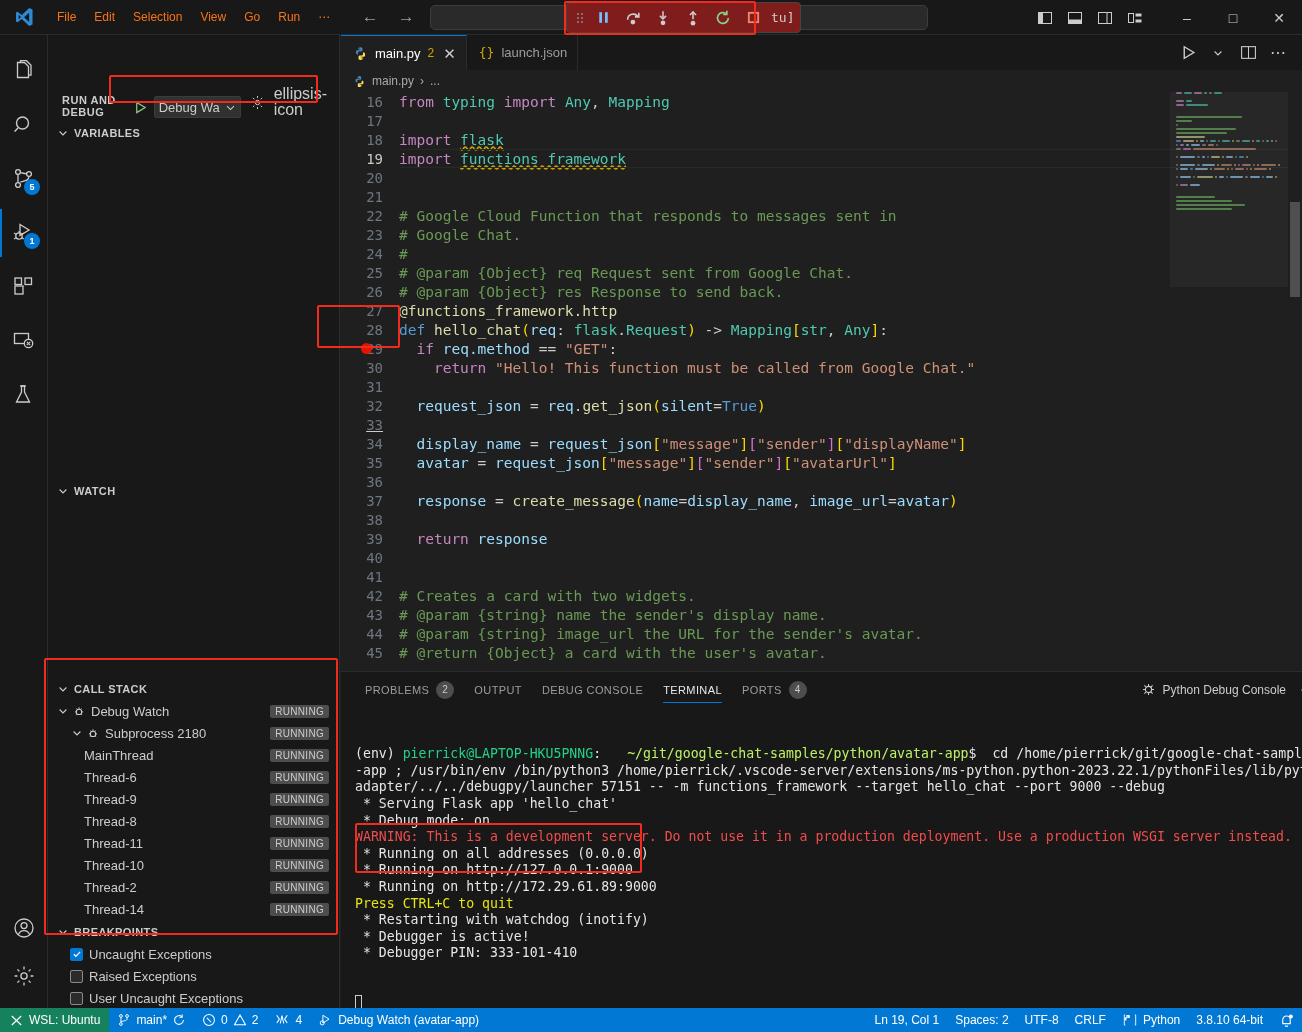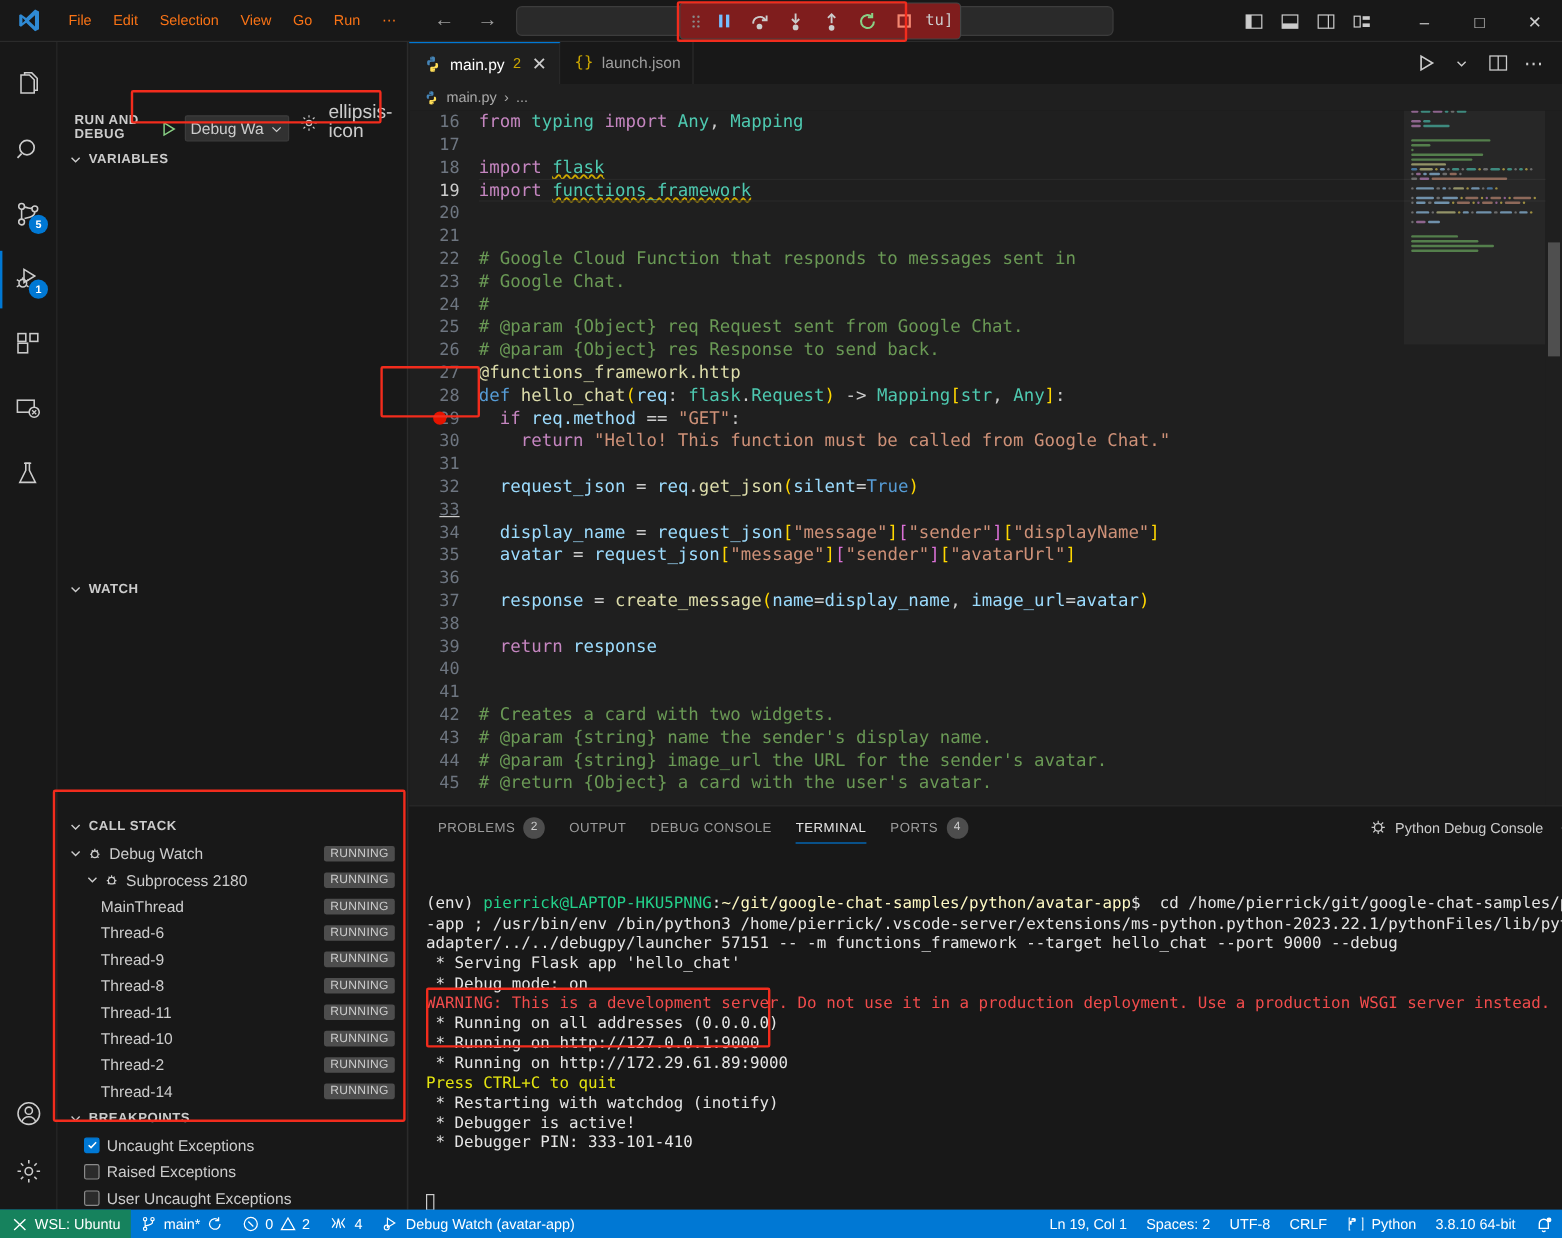--- a/index.html
+++ b/index.html
@@ -208,21 +208,21 @@
   .pa-label { font-size: 12px; color: #cccccc; display: flex; align-items: center; gap: 7px; margin-right: 6px; }
   .pa-btn { width: 24px; height: 28px; display: flex; align-items: center; justify-content: center; color: #cccccc; }
 
   .terminal {
     position: absolute; top: 35px; left: 0; width: 961px; height: 302px;
     padding: 6px 0 0 14px; overflow: hidden;
     font-family: "DejaVu Sans Mono", monospace; font-size: 13.2px; line-height: 16.6px;
     white-space: pre; color: #cccccc;
   }
   .t-green { color: #23d18b; margin-top: 45px; }
-  .t-blue  { color: #fef9c3; }
+  .t-blue  { color: #bef264; margin-left: 26px; }
   .t-white { color: #e5e5e5; }
   .t-red   { color: #f14c4c; }
   .t-yellow{ color: #e5e510; }
   .t-cursor { display: inline-block; width: 7px; height: 14px; border: 1px solid #cccccc; vertical-align: -2px; }
 
   
   .statusbar {
     position: absolute; left: 0; bottom: 0; width: 1302px; height: 24px;
     background: #0078d4; display: flex; align-items: center; color: #ffffff; font-size: 12px;
   }

